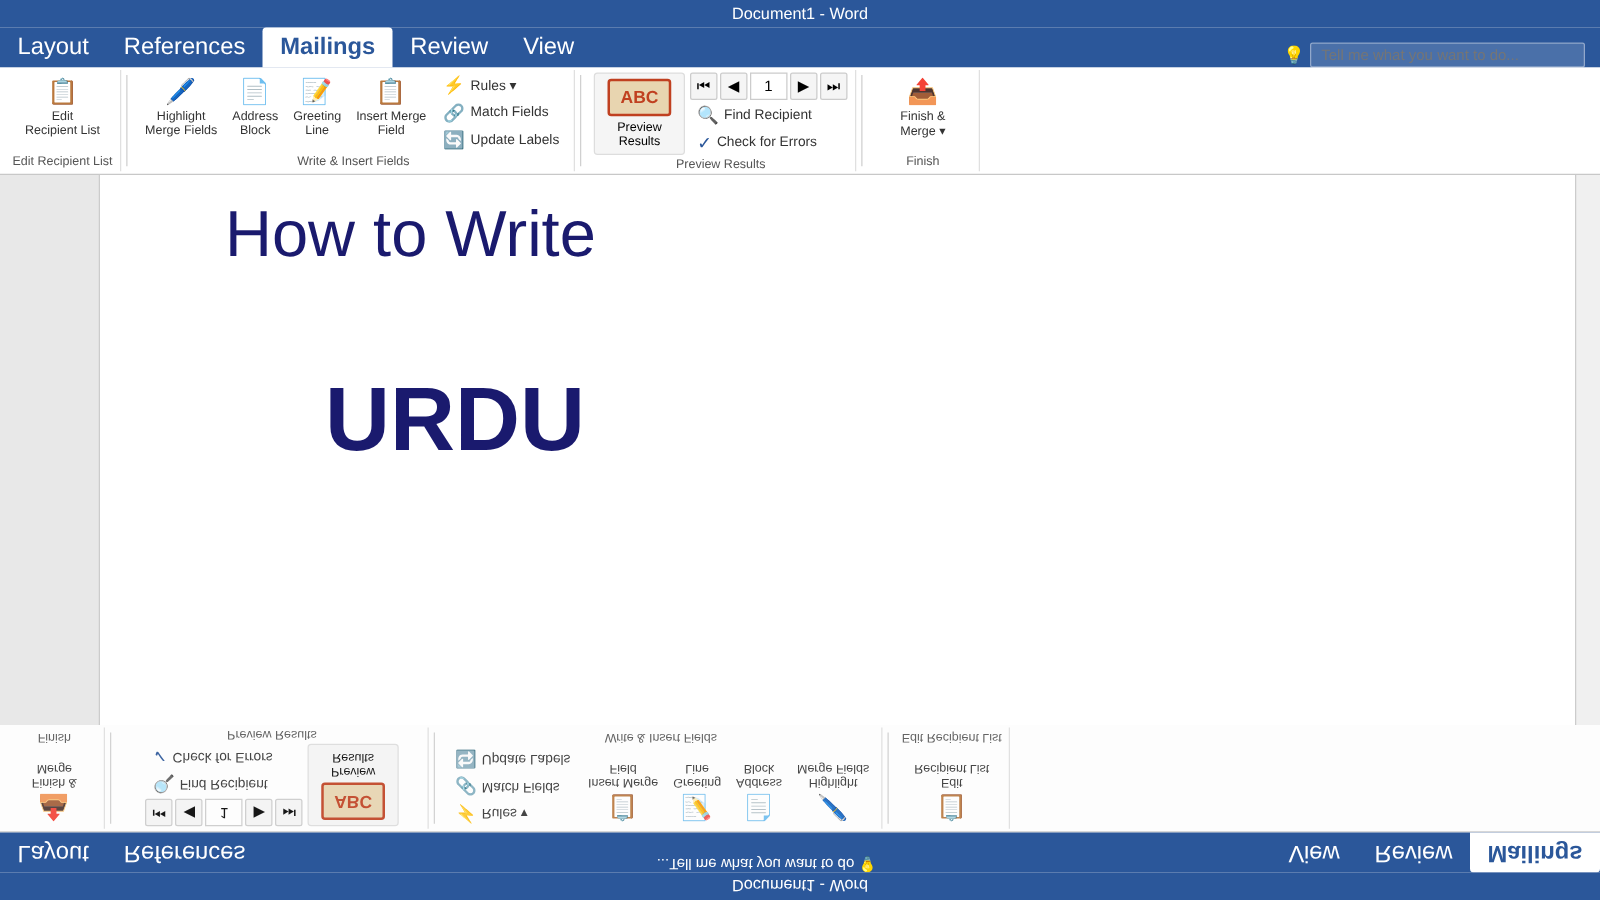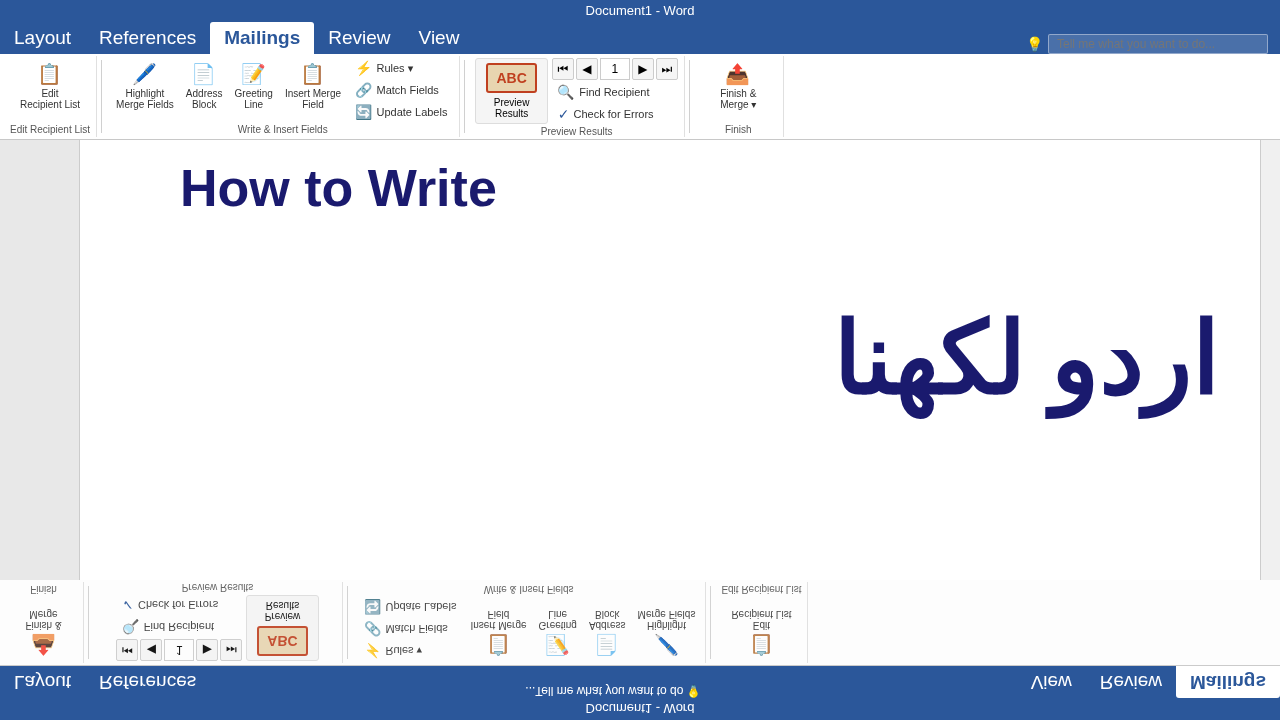--- a/index.html
+++ b/index.html
@@ -211,21 +211,21 @@
       position: relative;
       overflow: hidden;
     }
 
     
     .thumbnail-title {
       position: absolute;
       top: 20px;
       left: 100px;
       font-size: 52px;
-      font-weight: 700;
+      font-weight: 400;
       color: #1a1a6e;
       font-family: Impact, Arial Black, sans-serif;
       line-height: 1.1;
     }
 
     .thumbnail-urdu-latin {
       position: absolute;
       top: 155px;
       left: 180px;
       font-size: 72px;
@@ -443,24 +443,24 @@
       </div>
 
       <div class="document-area">
 
         <div class="video-thumbnail">
 
           <div class="thumbnail-title">
             <span>How to Write</span>
           </div>
 
-
-          <div style="position:absolute; top:160px; right:40px; font-size:100px; color:#1a1a6e; font-family:serif; font-weight:bold;">
-            <span>اردو لکھنا</span>
-          </div>
+          <div class="thumbnail-urdu-latin">
+            <span>URDU</span>
+          </div>
+
 
 
           <div class="thumbnail-ms-word">
             <span>MS Word</span>
           </div>
         </div>
       </div>
 
       <div class="right-sidebar">
       </div>

